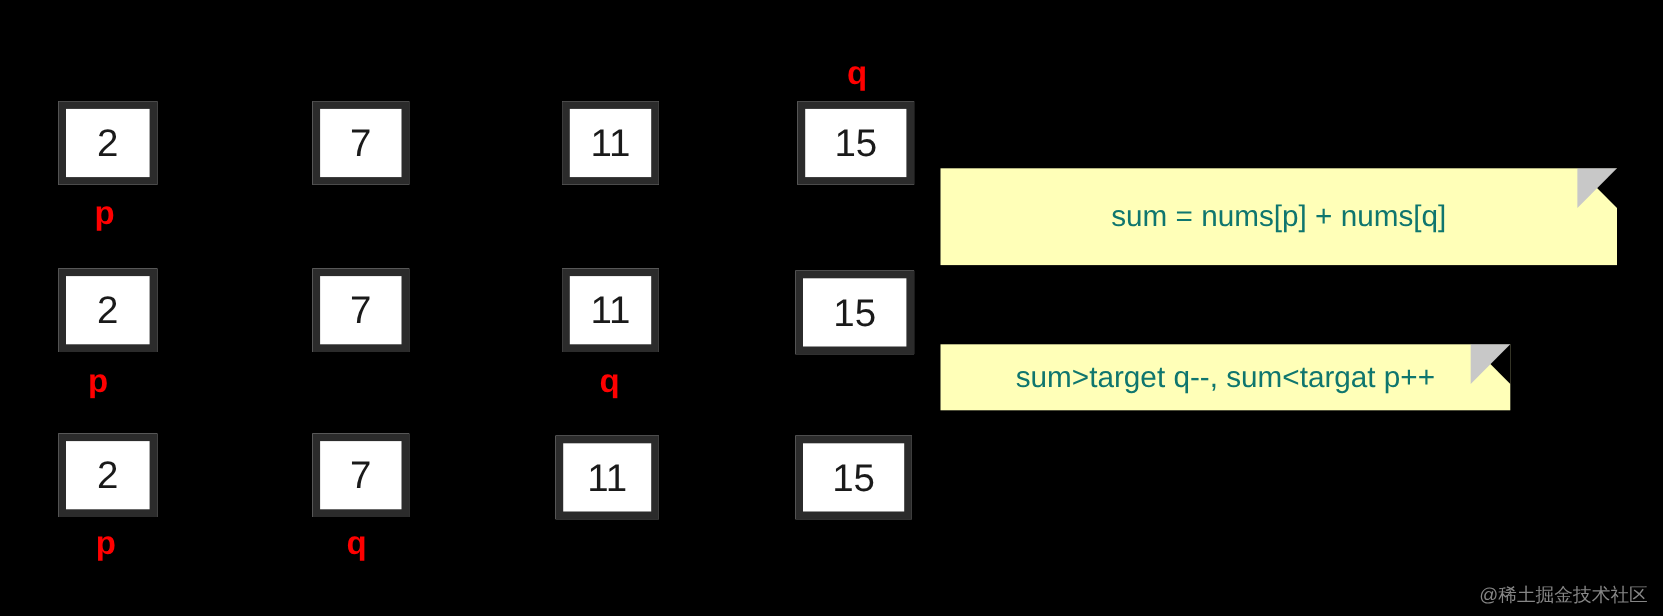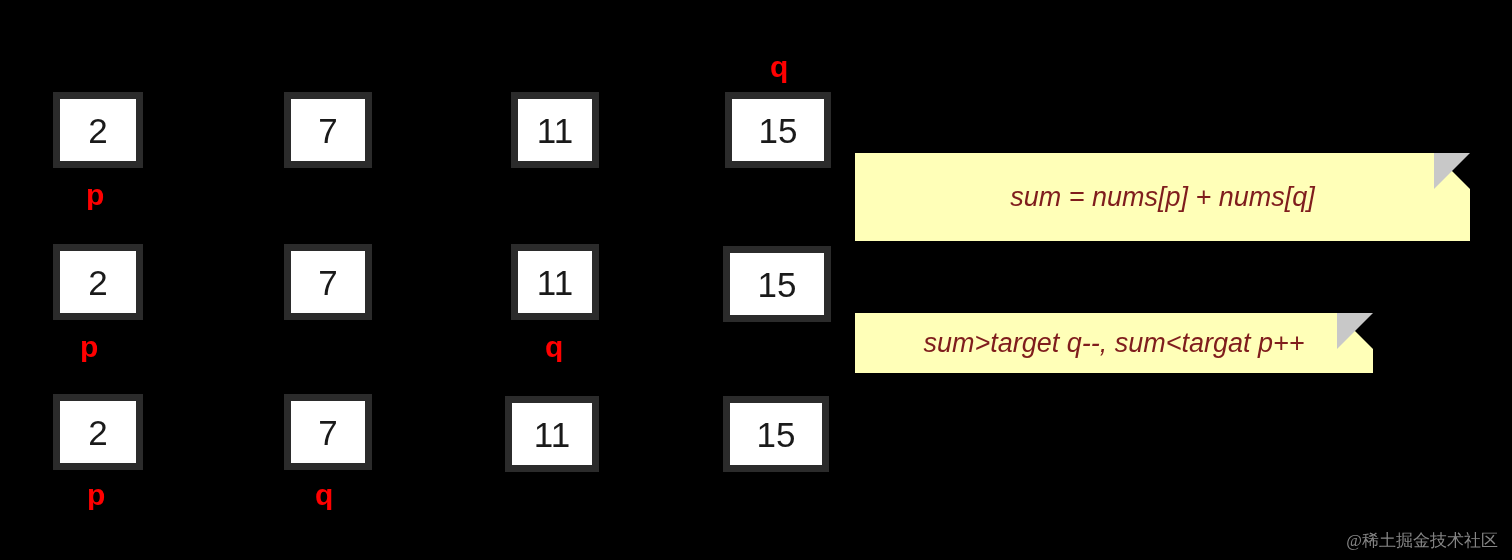--- a/index.html
+++ b/index.html
@@ -80,35 +80,34 @@
     background: rgba(200,200,200,0.35);
     z-index: -1;
   }
   .note-text {
     position: absolute;
     left: 0;
     right: 0;
     top: 50%;
     transform: translateY(-50%);
     text-align: center;
-    color: #7f1d1d;
+    color: #0f766e;
     font-size: 27px;
     font-family: "Liberation Sans", sans-serif;
     white-space: nowrap;
-    font-style: italic;
   }
 
   
   #watermark {
     position: absolute;
     right: 14px;
     bottom: 8px;
     color: #9d9d9d;
     font-size: 17px;
-    font-family: Liberation Serif, serif;
+    font-family: Liberation Sans, sans-serif;
     opacity: 0.85;
     white-space: nowrap;
     margin-left: 16px;
   }
 </style>
 </head>
 <body>
 
 <div id="stage">
     <div class="cell" style="left: 53px; top: 92px; width: 90px; height: 76px;">

